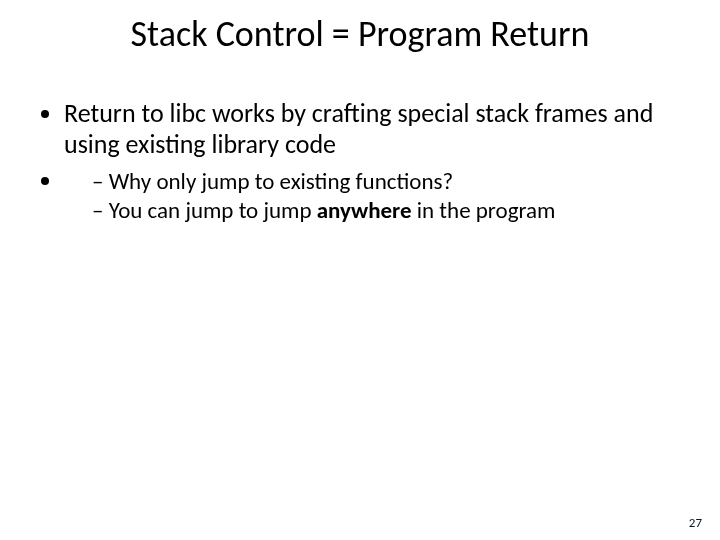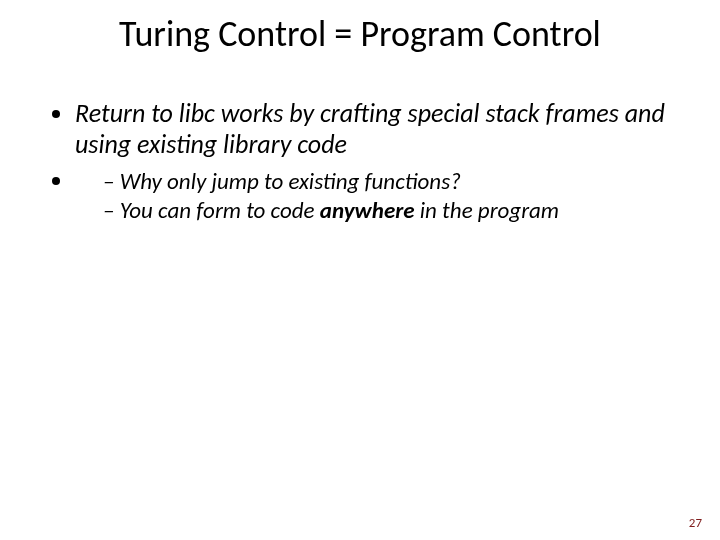--- a/index.html
+++ b/index.html
@@ -25,25 +25,24 @@
     left: 0;
     right: 0;
     text-align: center;
     font-size: 36px;
     font-weight: 400;
     letter-spacing: 0px;
   }
   .body {
     position: absolute;
     top: 98px;
-    left: 47px;
+    left: 36px;
     right: 36px;
     font-size: 26px;
     line-height: 1.18;
-    font-style: italic;
   }
   ul.level1 {
     list-style: disc;
     margin: 0;
     padding-left: 28px;
   }
   ul.level1 > li {
     margin-bottom: 6px;
     font-size: 26px;
   }
@@ -60,44 +59,44 @@
   }
   ul.level2 > li::before {
     content: "– ";
   }
   .bold { font-weight: 700; margin-top: 28px; }
   .page-number {
     position: absolute;
     bottom: 10px;
     right: 18px;
     font-size: 13px;
-    color: #7f1d1d;
+    color: #0f172a;
   }
 </style>
 </head>
 <body>
 
 <div class="slide">
 
-  <div class="title">Turing Control = Program Control</div>
+  <div class="title">Stack Control = Program Return</div>
 
   <div class="body">
     <ul class="level1">
 
       <li>
         <span>Return to libc works by crafting special stack frames and using existing library code</span>
       </li>
 
       <li>
         <ul class="level2">
           <li>
             <span>Why only jump to existing functions?</span>
           </li>
           <li>
-            <span>You can form to code </span><span class="bold">anywhere</span><span> in the program</span>
+            <span>You can jump to jump </span><span class="bold">anywhere</span><span> in the program</span>
           </li>
         </ul>
       </li>
 
     </ul>
   </div>
 
   <div class="page-number">27</div>
 
 </div>

